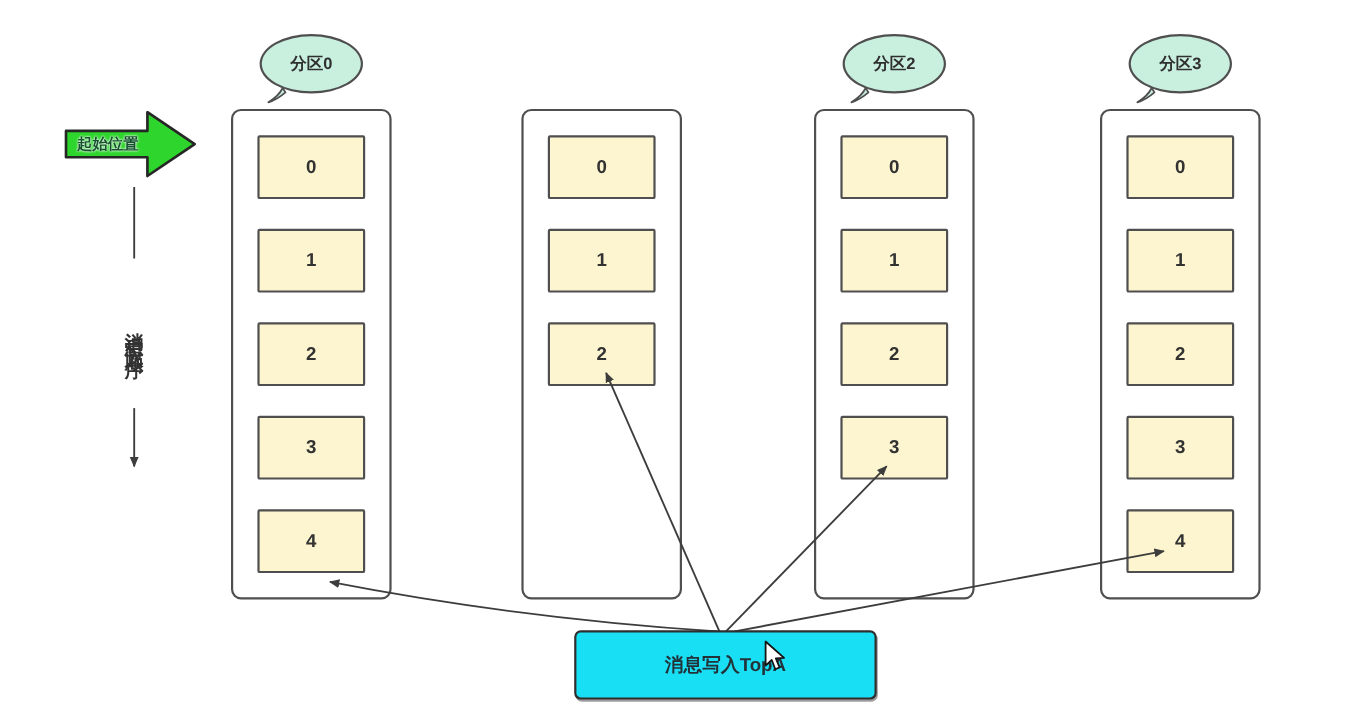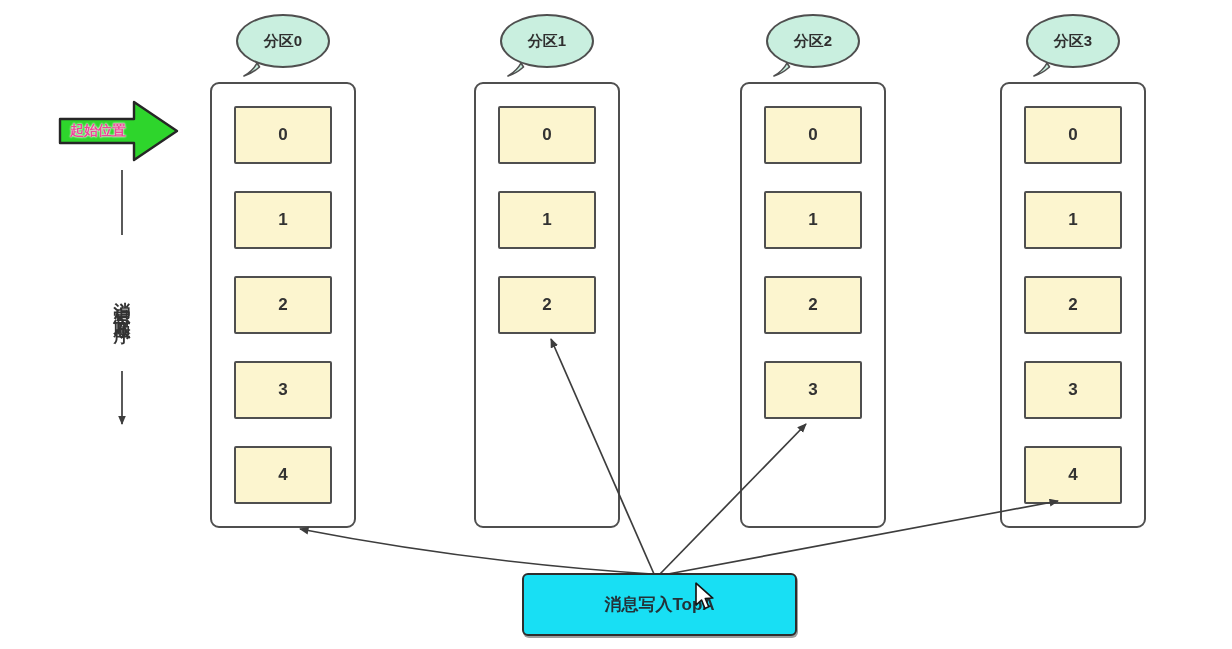--- a/index.html
+++ b/index.html
@@ -2,21 +2,21 @@
 <html style="--bubble: #c9efdf; --message-box: #fcf5cf; --start-arrow: #2ed52c; --latest-arrow: #cdccf4; --writer-box: #18dff4; --line: #3d3d3d;"><head>
 <meta charset="utf-8">
 <style>
   html,body{margin:0;padding:0;background:#fff;}
   *{box-sizing:border-box;}
   .stage{
     position:relative;width:1232px;height:649px;background:#fff;overflow:hidden;
     font-family:"Liberation Sans","DejaVu Sans",sans-serif;color:#323232;
   }
   
-  .partition{position:absolute;top:0;width:146px;height:630px;z-index:1;}
+  .partition{position:absolute;top:17px;width:146px;height:630px;z-index:1;}
   .bubble{
     position:absolute;top:14px;left:26px;width:94px;height:54px;
     background:var(--bubble,#c9efdf);border:2px solid #4f4f4f;border-radius:50%;
     display:flex;align-items:center;justify-content:center;
   }
   .bubble-label{font-size:15px;font-weight:bold;color:#2f2f2f;}
   .tail{position:absolute;left:4px;bottom:-12px;}
   .tail path{fill:var(--bubble,#c9efdf);stroke:#4f4f4f;stroke-width:1.6;stroke-linejoin:round;}
   .pbody{
     position:absolute;top:82px;left:0;width:146px;height:446px;
@@ -27,21 +27,21 @@
     background:var(--message-box,#fcf5cf);border:2px solid #4f4f4f;border-radius:2px;
     display:flex;align-items:center;justify-content:center;
     font-size:17px;font-weight:bold;color:#323232;
   }
   
   .block-arrow{position:absolute;width:122px;height:66px;z-index:1;}
   .block-arrow svg{position:absolute;left:0;top:0;}
   .block-arrow .label{
     position:absolute;left:2px;top:20px;width:76px;height:26px;
     display:flex;align-items:center;justify-content:center;
-    font-size:14px;font-weight:bold;color:#ec4899;
+    font-size:14px;font-weight:bold;color:#14532d;
     text-shadow:0 0 2px #fff,0 0 2px #fff;
   }
   .start-arrow{left:58px;top:98px;}
   .start-arrow path{fill:var(--start-arrow,#2ed52c);stroke:#262626;stroke-width:2.4;stroke-linejoin:round;}
   .latest-arrow{left:58px;top:434px;}
   .latest-arrow path{fill:var(--latest-arrow,#cdccf4);stroke:#30304a;stroke-width:2.4;stroke-linejoin:round;}
   .order-label{
     position:absolute;left:109px;top:235px;width:26px;height:136px;z-index:2;
     writing-mode:vertical-rl;text-orientation:upright;letter-spacing:5px;
     font-size:17px;font-weight:bold;color:#323232;
@@ -101,26 +101,20 @@
     <div class="pbody">
           <div class="msg" style="top: 22px;">0</div>
           <div class="msg" style="top: 107px;">1</div>
           <div class="msg" style="top: 192px;">2</div>
           <div class="msg" style="top: 277px;">3</div>
           <div class="msg" style="top: 362px;">4</div>
         </div>
   </div>
 
   <div class="partition" style="left: 474px;">
-    <div class="bubble">
-      <span class="bubble-label">分区1</span>
-      <svg class="tail" width="20" height="16" viewBox="0 0 20 16">
-        <path d="M15 1 C12 7 7 11 2 14 C9 12 13.5 8.5 17.5 5 Z"></path>
-      </svg>
-    </div>
     <div class="pbody">
           <div class="msg" style="top: 22px;">0</div>
           <div class="msg" style="top: 107px;">1</div>
           <div class="msg" style="top: 192px;">2</div>
         </div>
   </div>
 
   <div class="partition" style="left: 740px; text-decoration: underline;">
     <div class="bubble">
       <span class="bubble-label">分区2</span>

